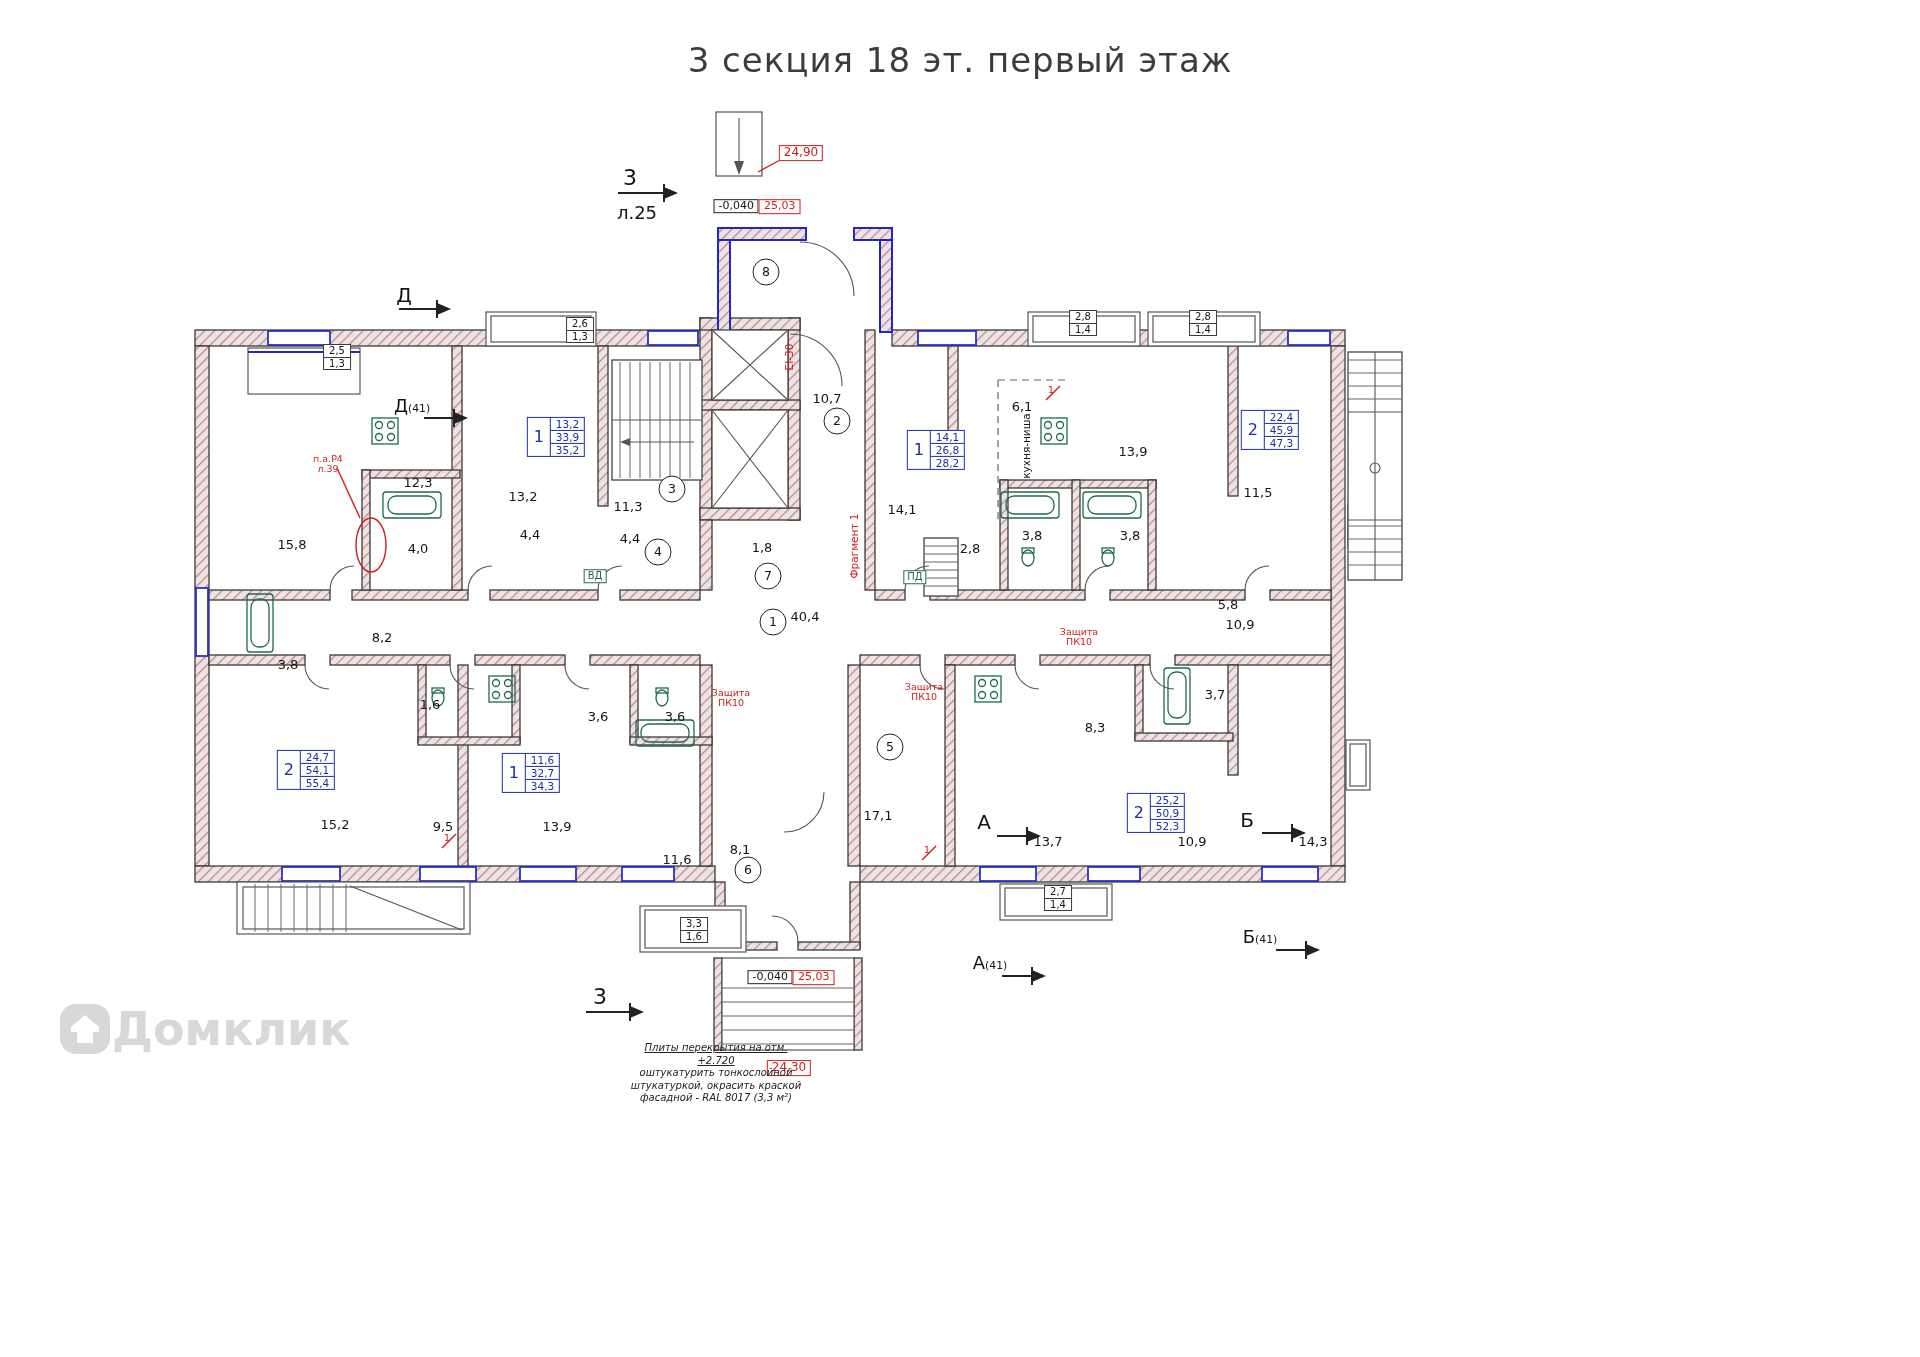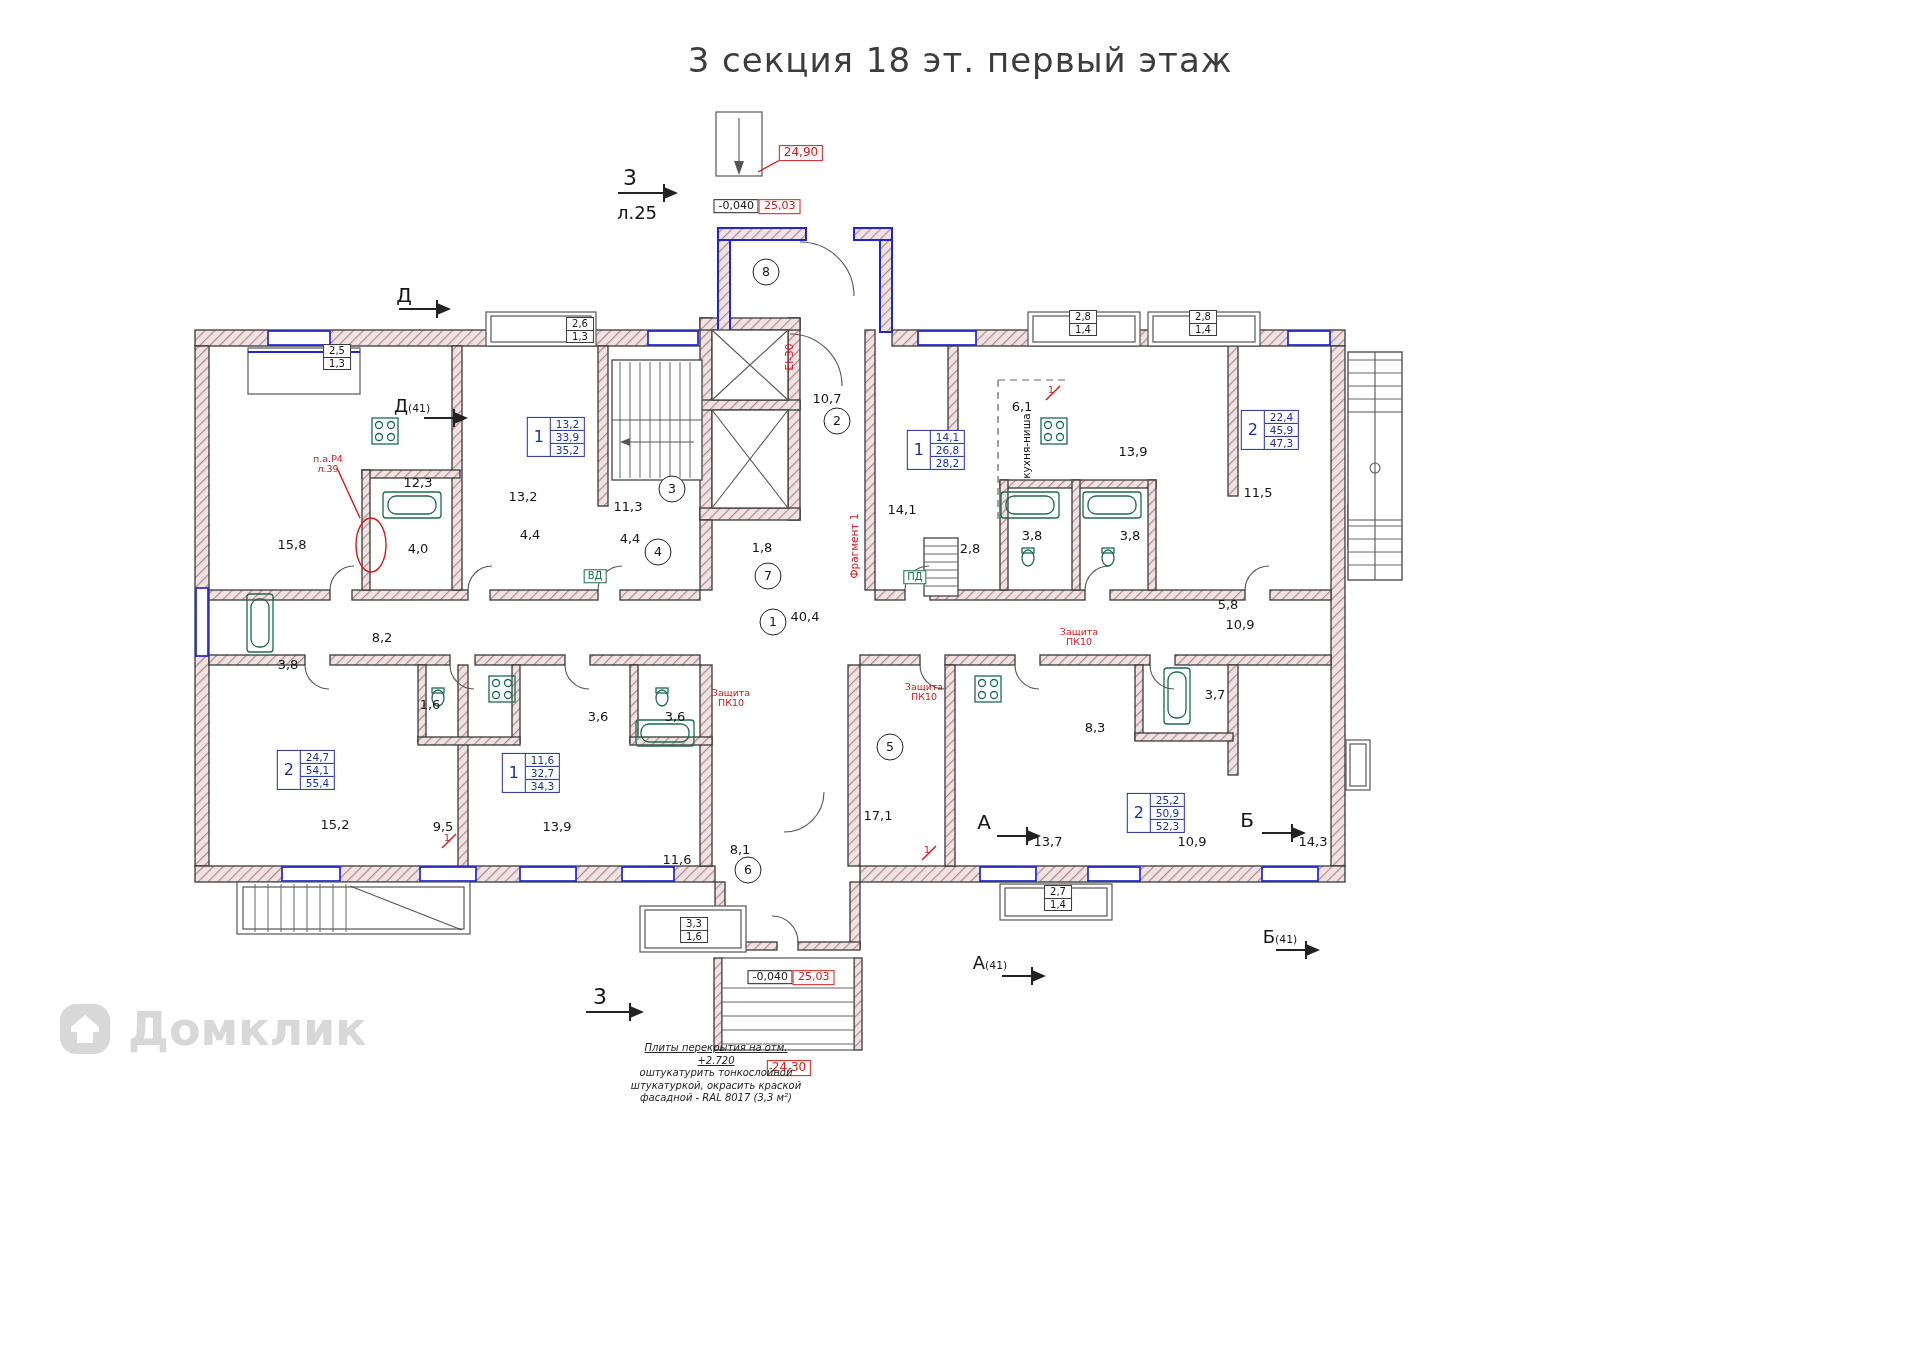--- a/index.html
+++ b/index.html
@@ -28,21 +28,21 @@
   .levelmark .elev{border:1.1px solid #222;color:#151515;font-size:11px;padding:0 4px;background:#fff;}
   .levelmark .area{border:1.1px solid #cf1d1d;color:#cf1d1d;font-size:11px;padding:0 4px;background:#fff;margin-top:1px;}
   .marker{color:#151515;font-weight:500;}
   .marker .sub{font-size:0.6em;}
   .greenlbl{border:1.1px solid #1e6a50;color:#1e6a50;font-size:10px;padding:0 3px;background:#fff;margin-left:9px;}
   .vert{transform:translate(-50%,-50%) rotate(-90deg);font-size:10.5px;white-space:nowrap;}
   .rednote{color:#cf1d1d;font-size:9.5px;text-align:center;line-height:1.1;}
   .note{position:absolute;left:628px;top:1042px;width:176px;font-size:10px;font-style:italic;
         color:#222;text-align:center;line-height:1.25;}
   .note div:first-child{text-decoration:underline;}
-  .watermark{position:absolute;left:58px;top:1002px;display:flex;align-items:center;gap:16px;
+  .watermark{position:absolute;left:58px;top:1002px;display:flex;align-items:center;
              color:#d8d8d8;font-size:46px;font-weight:600;}
   
   .w rect{fill:url(#hatch);stroke:#3a3a3a;stroke-width:1.3;}
   .bluewall rect{fill:url(#hatch);stroke:#2026c8;stroke-width:2;}
   .win rect{fill:#fff;stroke:#2026c8;stroke-width:1.7;}
   .box{fill:#fff;stroke:#555;stroke-width:1.2;}
   .shaft{fill:#fff;stroke:#444;stroke-width:1.3;}
   .thin{stroke:#555;stroke-width:1.1;fill:none;}
   .tread{stroke:#666;stroke-width:1;}
   .dash{stroke:#666;stroke-width:1.2;stroke-dasharray:7 5;fill:none;}
@@ -415,21 +415,21 @@
     <div class="lbl redbox" style="left: 789px; top: 1068px;">24,30</div>
     <div class="lbl levelmark" style="left: 757px; top: 206px;"><div class="elev">-0,040</div><div class="area">25,03</div></div>
     <div class="lbl levelmark" style="left: 791px; top: 977px;"><div class="elev">-0,040</div><div class="area">25,03</div></div>
     <div class="lbl marker" style="left: 630px; top: 178px; font-size: 22px;"><span>3</span></div>
     <div class="lbl marker" style="left: 637px; top: 213px; font-size: 18px;"><span>л.25</span></div>
     <div class="lbl marker" style="left: 404px; top: 295px; font-size: 20px;"><span>Д</span></div>
     <div class="lbl marker" style="left: 412px; top: 406px; font-size: 18px;"><span>Д</span><span class="sub">(41)</span></div>
     <div class="lbl marker" style="left: 984px; top: 822px; font-size: 20px;"><span>А</span></div>
     <div class="lbl marker" style="left: 990px; top: 963px; font-size: 18px;"><span>А</span><span class="sub">(41)</span></div>
     <div class="lbl marker" style="left: 1247px; top: 820px; font-size: 20px;"><span>Б</span></div>
-    <div class="lbl marker" style="left: 1260px; top: 937px; font-size: 18px; margin-left: 20px;"><span>Б</span><span class="sub">(41)</span></div>
+    <div class="lbl marker" style="left: 1260px; top: 937px; font-size: 18px;"><span>Б</span><span class="sub">(41)</span></div>
     <div class="lbl marker" style="left: 600px; top: 997px; font-size: 22px;"><span>3</span></div>
     <div class="lbl greenlbl" style="left: 586px; top: 576px;">ВД</div>
     <div class="lbl greenlbl" style="left: 906px; top: 577px;">ПД</div>
     <div class="lbl vert" style="left: 789px; top: 357px; color: rgb(207, 29, 29);">EI-30</div>
     <div class="lbl vert" style="left: 854px; top: 546px; color: rgb(207, 29, 29);">Фрагмент 1</div>
     <div class="lbl vert" style="left: 1026px; top: 446px; color: rgb(21, 21, 21);">кухня-ниша</div>
     <div class="lbl rednote" style="left: 311px; top: 464px; margin-left: 17px;"><div>п.а.Р4</div><div>л.39</div></div>
     <div class="lbl rednote" style="left: 731px; top: 698px;"><div>Защита</div><div>ПК10</div></div>
     <div class="lbl rednote" style="left: 924px; top: 692px;"><div>Защита</div><div>ПК10</div></div>
     <div class="lbl rednote" style="left: 1079px; top: 637px;"><div>Защита</div><div>ПК10</div></div>

